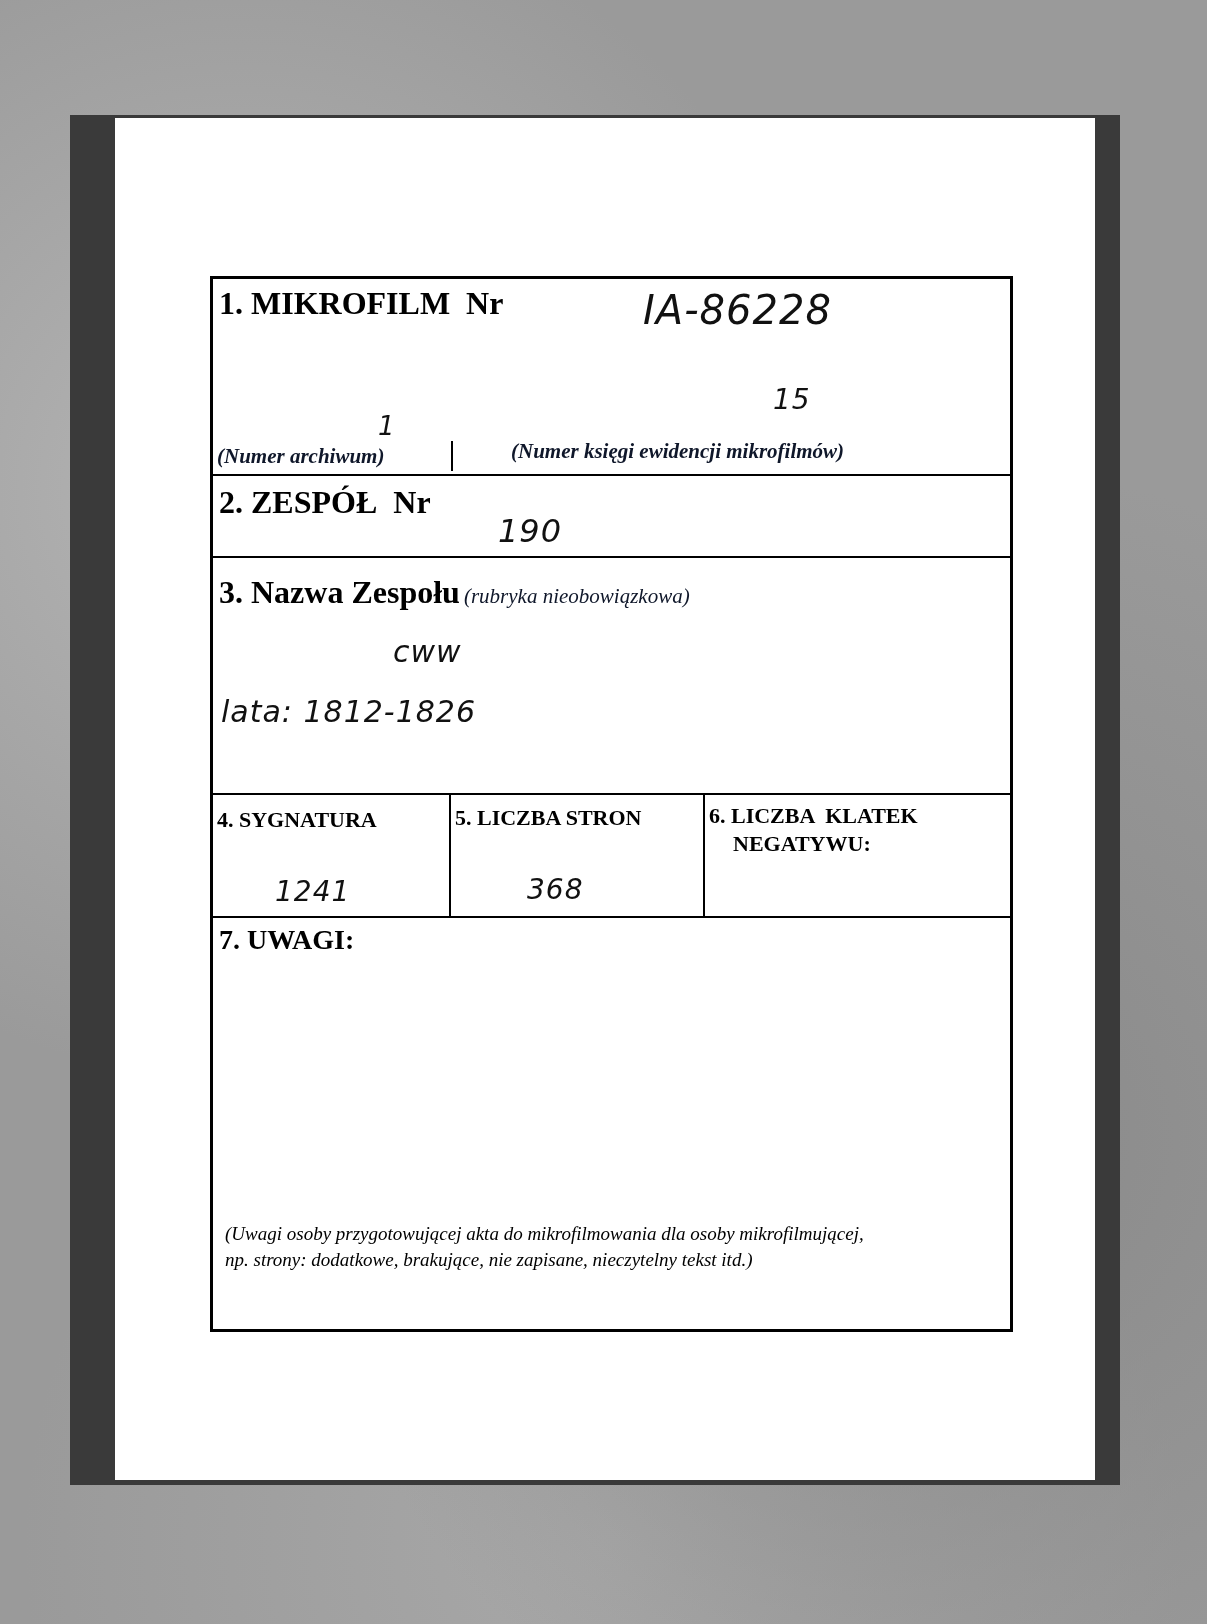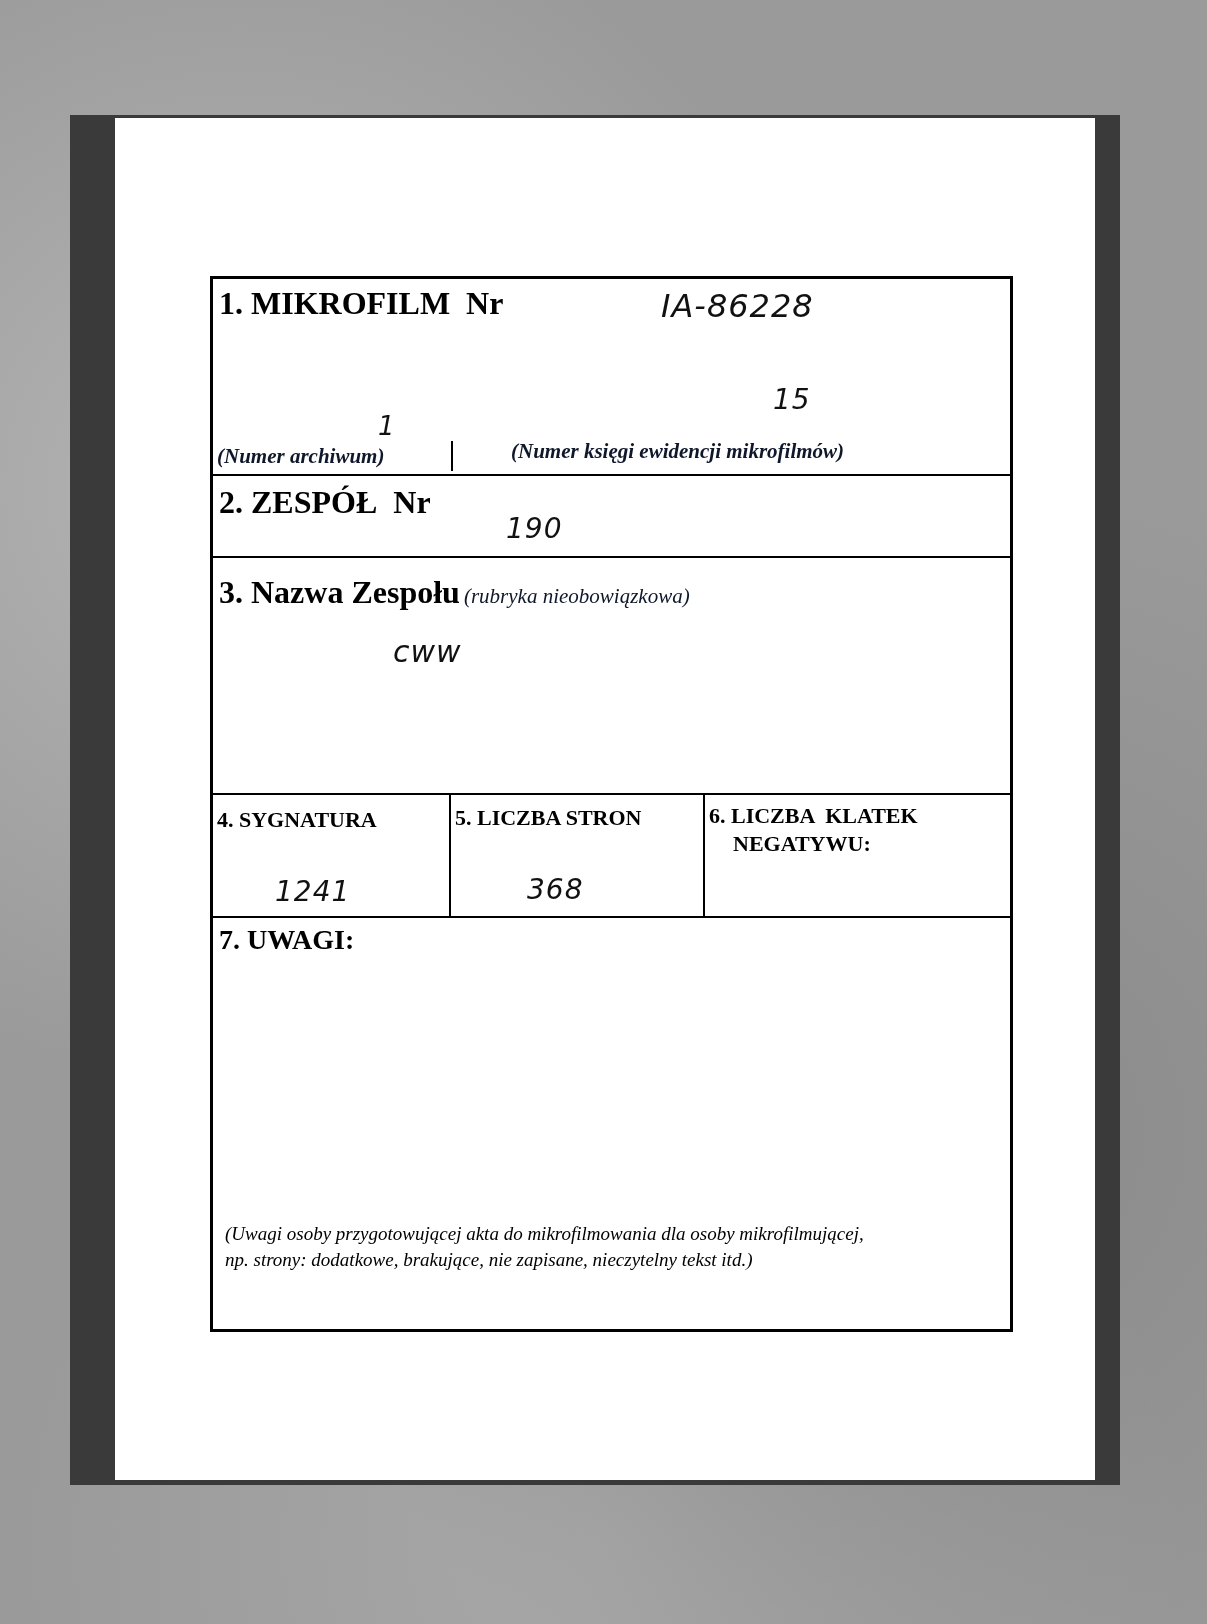--- a/index.html
+++ b/index.html
@@ -35,39 +35,40 @@
 </head>
 <body>
 
 <div class="shadow-card"></div>
 <div class="card"></div>
 
 <div class="form">
 
   <div class="sec" style="top:0;height:195px;">
     <div class="label-bold" style="position:absolute;left:6px;top:6px;font-size:32px;white-space:pre;">1. MIKROFILM  Nr</div>
-    <div class="hand" style="left:448px;top:8px;font-size:32px;text-align:right;">IA-86228</div>
+    <div class="hand" style="left:430px;top:8px;font-size:40px;text-align:right;">IA-86228</div>
     <div class="hand" style="left:560px;top:104px;font-size:28px;">15</div>
     <div class="hand" style="left:165px;top:132px;font-size:26px;">1</div>
     <div class="it" style="position:absolute;left:4px;top:165px;font-size:21px;">(Numer archiwum)</div>
     <div style="position:absolute;left:238px;top:162px;width:2px;height:30px;background:#000;"></div>
     <div class="it" style="position:absolute;left:298px;top:160px;font-size:21px;">(Numer księgi ewidencji mikrofilmów)</div>
   </div>
 
   <div class="sec" style="top:195px;height:82px;">
     <div class="label-bold" style="position:absolute;left:6px;top:10px;font-size:32px;white-space:pre;">2. ZESPÓŁ  Nr</div>
-    <div class="hand" style="left:285px;top:38px;font-size:28px;margin-left:8px;">190</div>
+    <div class="hand" style="left:285px;top:38px;font-size:32px;">190</div>
   </div>
 
   <div class="sec" style="top:277px;height:237px;">
     <div style="position:absolute;left:6px;top:18px;white-space:nowrap;">
       <span class="label-bold" style="font-size:32px;">3. Nazwa Zespołu</span>
       <span class="it" style="font-size:21px;font-weight:normal;">(rubryka nieobowiązkowa)</span>
     </div>
     <div class="hand" style="left:180px;top:78px;font-size:30px;text-transform:lowercase;">CWW</div>
+    <div class="hand" style="left:8px;top:138px;font-size:30px;">lata: 1812-1826</div>
   </div>
 
   <div class="sec" style="top:514px;height:123px;">
     <div style="position:absolute;left:0;top:0;width:236px;height:100%;border-right:2px solid #000;">
       <div class="label-bold" style="position:absolute;left:4px;top:14px;font-size:22px;">4. SYGNATURA</div>
       <div class="hand" style="left:62px;top:82px;font-size:28px;">1241</div>
     </div>
     <div style="position:absolute;left:236px;top:0;width:254px;height:100%;border-right:2px solid #000;">
       <div class="label-bold" style="position:absolute;left:6px;top:12px;font-size:22px;text-align:right;">5. LICZBA STRON</div>
       <div class="hand" style="left:78px;top:80px;font-size:28px;">368</div>

